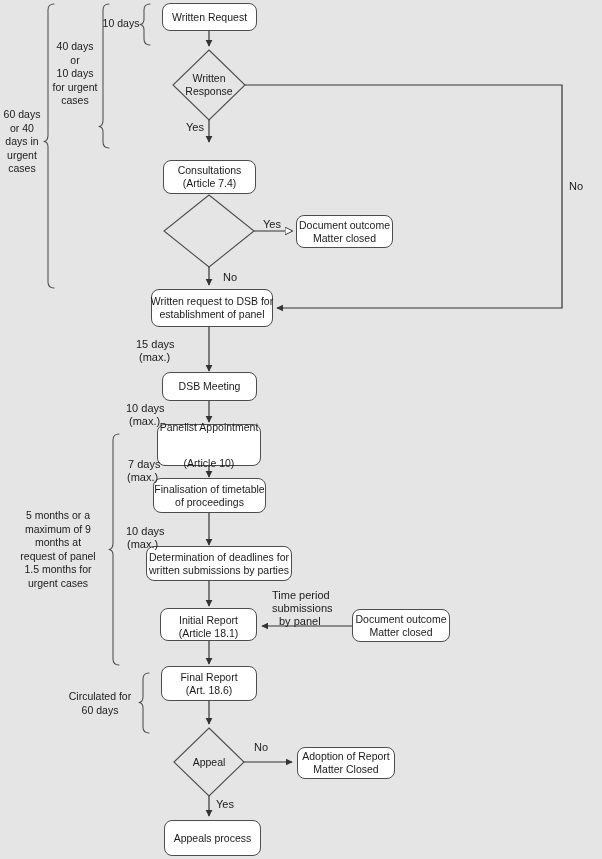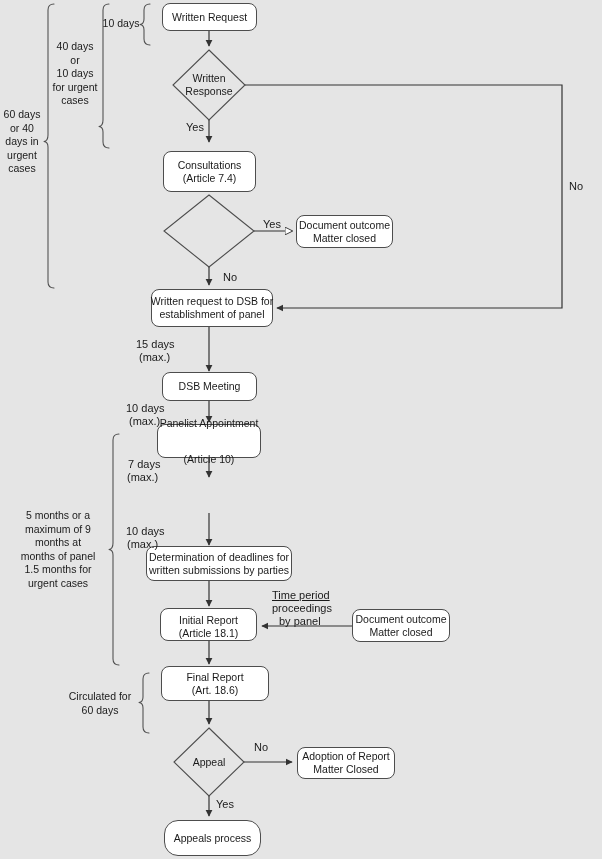--- a/index.html
+++ b/index.html
@@ -141,76 +141,80 @@
 
   <div class="node" style="left:162px; top:3px; width:95px; height:28px;">
     <span class="ln">Written Request</span>
   </div>
 
   <div class="diamond-label" style="left:169px; top:68px; width:80px; height:34px;">
     <span class="ln">Written</span>
     <span class="ln">Response</span>
   </div>
 
-  <div class="node" style="left:163px; top:151px; width:93px; height:41px;">
+  <div class="node" style="left:163px; top:160px; width:93px; height:34px;">
     <span class="ln">Consultations</span>
     <span class="ln">(Article 7.4)</span>
   </div>
 
 
   <div class="node" style="left:296px; top:215px; width:97px; height:33px;">
     <span class="ln">Document outcome</span>
     <span class="ln">Matter closed</span>
   </div>
 
   <div class="node" style="left:151px; top:289px; width:122px; height:38px;">
     <span class="ln">Written request to DSB for</span>
     <span class="ln">establishment of panel</span>
   </div>
 
   <div class="node" style="left:162px; top:372px; width:95px; height:29px;border-radius:8px;">
     <span class="ln">DSB Meeting</span>
   </div>
 
-  <div class="node" style="left:157px; top:424px; width:104px; height:34px;gap:23px;">
+  <div class="node" style="left:157px; top:424px; width:104px; height:42px;gap:23px;">
     <span class="ln">Panelist Appointment</span>
     <span class="ln">(Article 10)</span>
   </div>
 
+  <div class="node" style="left:153px; top:478px; width:113px; height:35px;">
+    <span class="ln">Finalisation of timetable</span>
+    <span class="ln">of proceedings</span>
+  </div>
 
   <div class="node" style="left:146px; top:546px; width:146px; height:35px;">
     <span class="ln">Determination of deadlines for</span>
     <span class="ln">written submissions by parties</span>
   </div>
 
   <div class="node" style="left:160px; top:608px; width:97px; height:33px;justify-content:flex-end;">
     <span class="ln">Initial Report</span>
     <span class="ln">(Article 18.1)</span>
   </div>
 
   <div class="node" style="left:352px; top:609px; width:98px; height:33px;">
     <span class="ln">Document outcome</span>
     <span class="ln">Matter closed</span>
   </div>
 
-  <div class="node" style="left:161px; top:666px; width:108px; height:35px;">
+  <div class="node" style="left:161px; top:666px; width:96px; height:35px;">
     <span class="ln">Final Report</span>
     <span class="ln">(Art. 18.6)</span>
   </div>
 
   <div class="diamond-label" style="left:179px; top:755px; width:60px; height:15px;">
     <span class="ln">Appeal</span>
   </div>
 
   <div class="node" style="left:297px; top:747px; width:98px; height:32px;">
     <span class="ln">Adoption of Report</span>
     <span class="ln">Matter Closed</span>
   </div>
 
-  <div class="node" style="left:164px; top:820px; width:97px; height:36px;border-radius:14px;">
+  <div class="node" style="left:164px; top:820px; width:97px; height:36px;">
     <span class="ln">Appeals process</span>
   </div>
 
   <div class="edge-label" style="left:186px; top:121px;">Yes</div>
   <div class="edge-label" style="left:569px; top:180px;">No</div>
   <div class="edge-label" style="left:263px; top:218px;">Yes</div>
   <div class="edge-label" style="left:223px; top:271px;">No</div>
   <div class="edge-label" style="left:254px; top:741px;">No</div>
   <div class="edge-label" style="left:216px; top:798px;">Yes</div>
 
@@ -219,22 +223,22 @@
 
   <div class="edge-label" style="left:126px; top:402px;">10 days</div>
   <div class="edge-label" style="left:129px; top:415px;">(max.)</div>
 
   <div class="edge-label" style="left:128px; top:458px;">7 days</div>
   <div class="edge-label" style="left:127px; top:471px;">(max.)</div>
 
   <div class="edge-label" style="left:126px; top:525px;">10 days</div>
   <div class="edge-label" style="left:127px; top:538px;">(max.)</div>
 
-  <div class="edge-label" style="left:272px; top:589px;text-decoration:underline;">Time period</div>
-  <div class="edge-label" style="left:272px; top:602px;">proceedings</div>
+  <div class="edge-label" style="left:272px; top:589px;">Time period</div>
+  <div class="edge-label" style="left:272px; top:602px;">submissions</div>
   <div class="edge-label" style="left:279px; top:615px;">by panel</div>
 
   <div class="brace-label" style="left:99px; top:17px; width:44px;">
     <div>10 days</div>
   </div>
 
   <div class="brace-label" style="left:49px; top:40px; width:52px;">
     <div>40 days</div>
     <div>or</div>
     <div>10 days</div>
@@ -247,21 +251,21 @@
     <div>or 40</div>
     <div>days in</div>
     <div>urgent</div>
     <div>cases</div>
   </div>
 
   <div class="brace-label" style="left:12px; top:509px; width:92px;">
     <div>5 months or a</div>
     <div>maximum of 9</div>
     <div>months at</div>
-    <div>months of panel</div>
+    <div>request of panel</div>
     <div>1.5 months for</div>
     <div>urgent cases</div>
   </div>
 
   <div class="brace-label" style="left:66px; top:690px; width:68px;">
     <div>Circulated for</div>
     <div>60 days</div>
   </div>
 
 </div>

